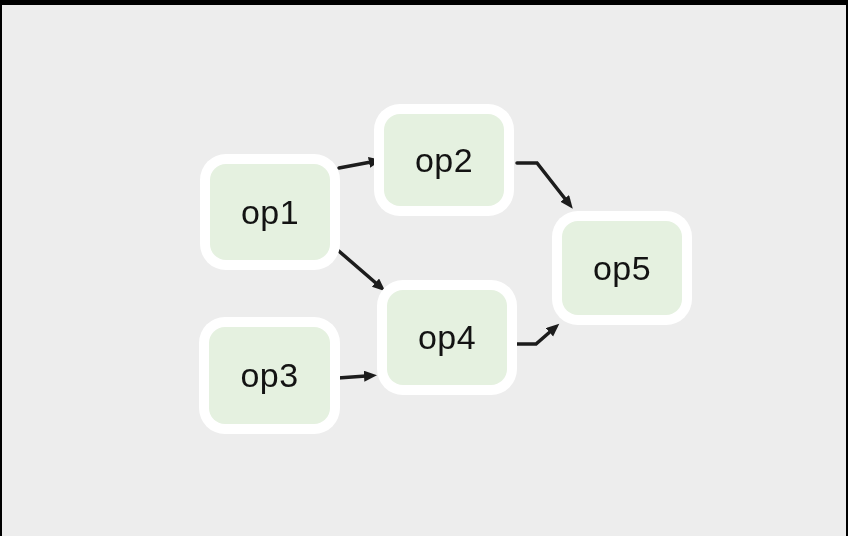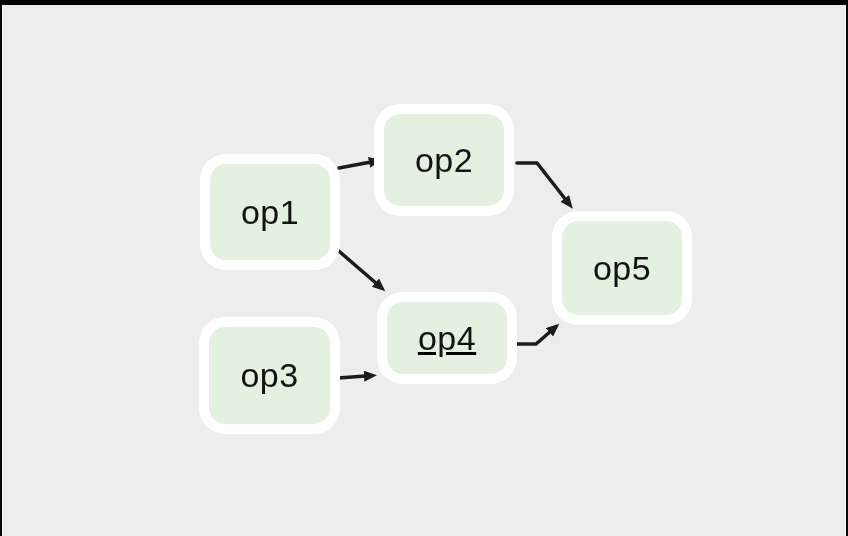--- a/index.html
+++ b/index.html
@@ -65,21 +65,21 @@
   .node-label {
     font-size: 34px;
     color: #131313;
     letter-spacing: 0.5px;
     user-select: none;
   }
   
   .node-op1 { left: 200px; top: 134px; width: 140px; height: 116px; margin-top: 20px; }
   .node-op2 { left: 374px; top: 104px; width: 140px; height: 112px; }
   .node-op3 { left: 199px; top: 317px; width: 141px; height: 117px; }
-  .node-op4 { left: 377px; top: 292px; width: 140px; height: 92px; text-decoration: underline; }
+  .node-op4 { left: 377px; top: 280px; width: 140px; height: 115px; }
   .node-op5 { left: 552px; top: 211px; width: 140px; height: 114px; text-align: right; }
 </style>
 </head>
 <body>
 
 <div class="screen">
 
   <svg class="edges-layer" width="848" height="536" viewBox="0 0 848 536" xmlns="http://www.w3.org/2000/svg">
     <defs>
       <marker id="arrowhead" markerWidth="14" markerHeight="12" refX="2" refY="5.5" orient="auto" markerUnits="userSpaceOnUse">

